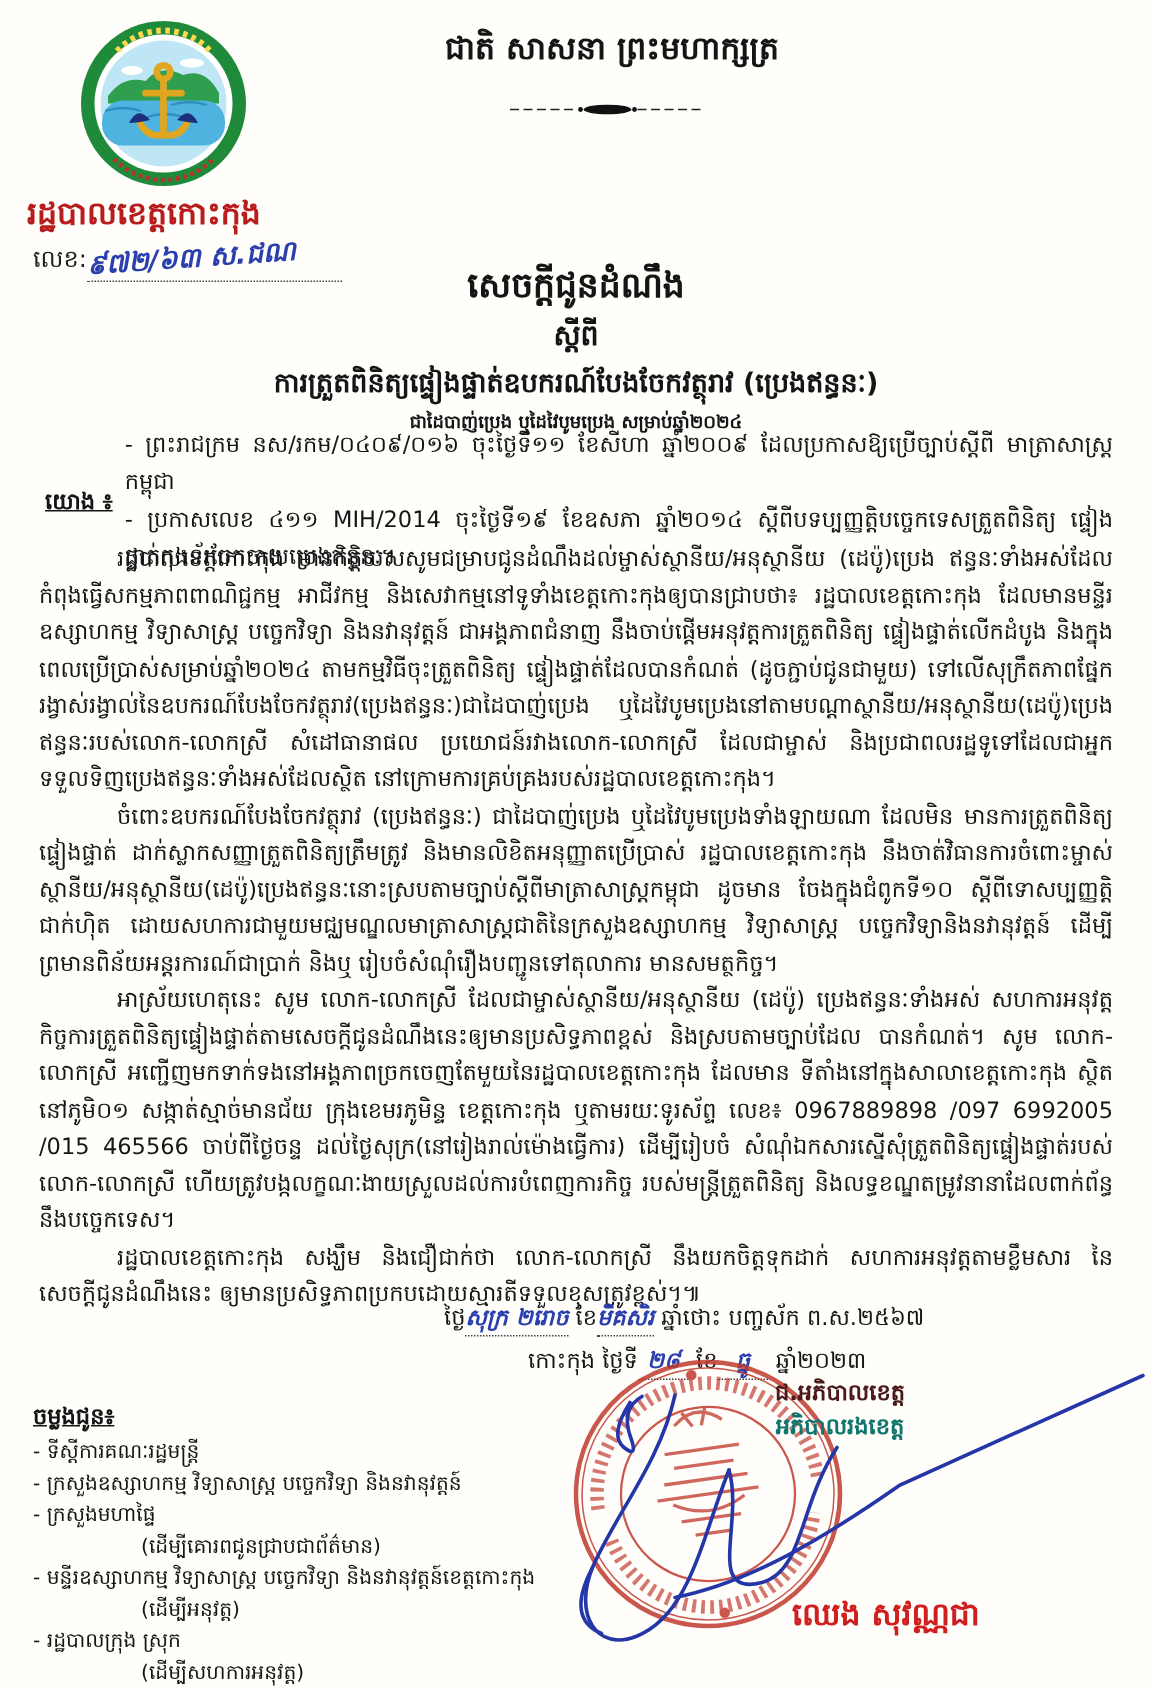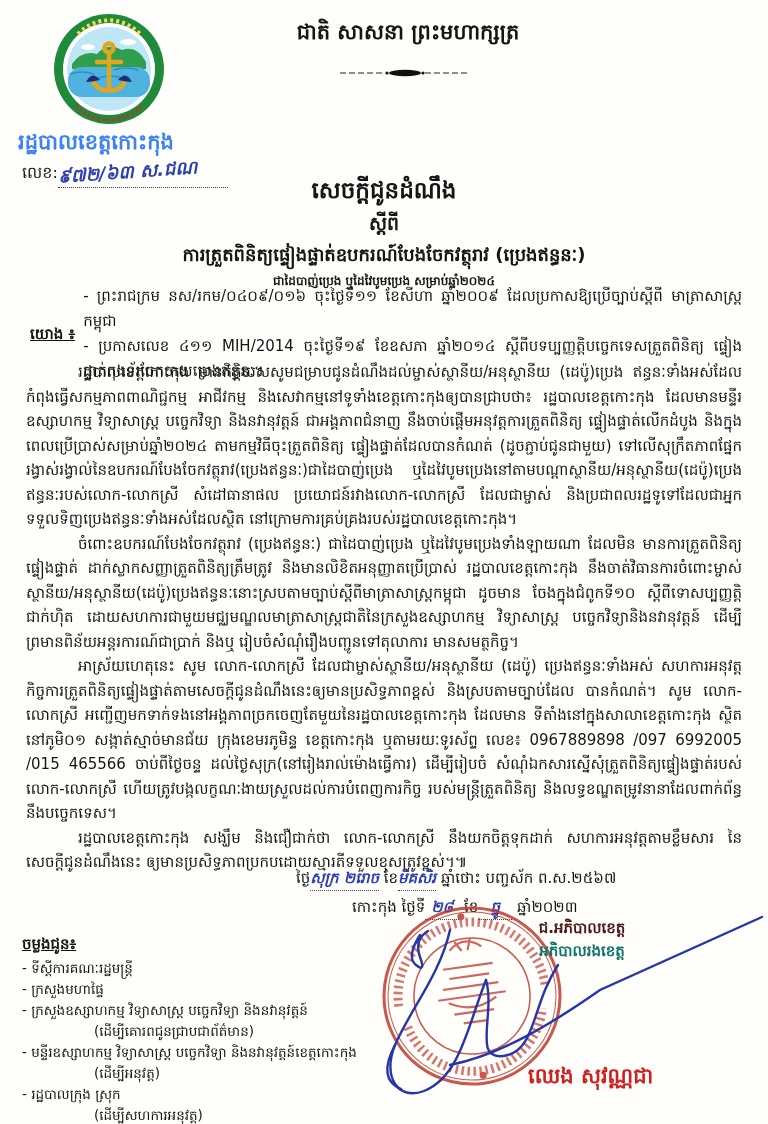--- a/index.html
+++ b/index.html
@@ -8,21 +8,21 @@
     background:#fffefb;overflow:hidden;
     font-family:"DejaVu Sans",sans-serif;color:#151515;
   }
   
   .hdr{position:absolute;top:12px;left:168px;width:480px;text-align:center;}
   .hdr .l1{font-size:21px;font-weight:bold;letter-spacing:.5px;}
   .hdr .l2{font-size:21px;font-weight:bold;margin-top:6px;}
   .hdr-div{position:absolute;top:68px;left:340px;width:130px;height:10px;}
   
   .seal{position:absolute;top:12px;left:52px;width:114px;height:114px;}
-  .admin{position:absolute;top:128px;left:18px;font-size:21px;font-weight:bold;color:#3b82f6;}
+  .admin{position:absolute;top:128px;left:18px;font-size:21px;font-weight:bold;color:#b91c1c;}
   .numline{position:absolute;top:160px;left:22px;font-size:16px;color:#222;}
   .numline .dots{display:inline-block;min-width:170px;border-bottom:1px dotted #444;}
   .hw{color:#2b3fae;font-style:italic;font-weight:bold;}
   .numline .hw{display:inline-block;transform:rotate(-4deg);font-size:18px;}
   
   .title{position:absolute;top:176px;left:0;width:768px;text-align:center;font-weight:bold;}
   .title .t1{font-size:23px;}
   .title .t2{font-size:19px;margin-top:2px;}
   .title .t3{font-size:18px;margin-top:4px;}
   .title .t4{font-size:12px;margin-top:3px;}
@@ -32,21 +32,21 @@
   .refs .item{text-align:justify;}
   
   .body{position:absolute;top:360px;left:26px;width:716px;font-size:15px;line-height:24.5px;text-align:justify;}
   .body p{margin:0;text-indent:52px;}
   
   .dateblk{position:absolute;top:868px;left:0;width:708px;font-size:15px;}
   .dateblk .dl1{padding-left:296px;}
   .dateblk .dl2{padding-left:352px;margin-top:6px;}
   .dateblk .dots{display:inline-block;min-width:34px;border-bottom:1px dotted #444;text-align:center;}
   
-  .sigtitles{position:absolute;top:918px;left:452px;width:260px;text-align:center;font-weight:bold;z-index:4;}
+  .sigtitles{position:absolute;top:918px;left:430px;width:260px;text-align:center;font-weight:bold;z-index:4;}
   .sigtitles .s1{font-size:15px;color:#4a1a1a;}
   .sigtitles .s2{font-size:15px;color:#0f766e;margin-top:1px;}
   .signame{position:absolute;top:1062px;left:528px;font-size:21px;font-weight:bold;color:#d01f1f;z-index:5;}
   .stamp{position:absolute;top:888px;left:352px;width:240px;height:216px;z-index:2;opacity:.85;}
   .sigscribble{position:absolute;top:905px;left:300px;width:468px;height:210px;z-index:3;}
   
   .cc{position:absolute;top:934px;left:22px;width:360px;font-size:13.5px;line-height:21px;}
   .cc .lbl{font-weight:bold;text-decoration:underline;font-size:15px;margin-bottom:3px;}
   .cc .note{padding-left:72px;}
 </style>
@@ -157,22 +157,22 @@
 
   <div class="sigtitles">
     <div class="s1">ជ.អភិបាលខេត្ត</div>
     <div class="s2">អភិបាលរងខេត្ត</div>
   </div>
   <div class="signame">ឈេង សុវណ្ណជា</div>
 
   <div class="cc">
     <div class="lbl">ចម្លងជូន៖</div>
     <div>- ទីស្តីការគណៈរដ្ឋមន្ត្រី</div>
+    <div>- ក្រសួងឧស្សាហកម្ម វិទ្យាសាស្ត្រ បច្ចេកវិទ្យា និងនវានុវត្តន៍</div>
     <div>- ក្រសួងមហាផ្ទៃ</div>
-    <div>- ក្រសួងឧស្សាហកម្ម វិទ្យាសាស្ត្រ បច្ចេកវិទ្យា និងនវានុវត្តន៍</div>
     <div class="note">(ដើម្បីគោរពជូនជ្រាបជាព័ត៌មាន)</div>
     <div>- មន្ទីរឧស្សាហកម្ម វិទ្យាសាស្ត្រ បច្ចេកវិទ្យា និងនវានុវត្តន៍ខេត្តកោះកុង</div>
     <div class="note">(ដើម្បីអនុវត្ត)</div>
     <div>- រដ្ឋបាលក្រុង ស្រុក</div>
     <div class="note">(ដើម្បីសហការអនុវត្ត)</div>
 
   </div>
 
 </div>
 

